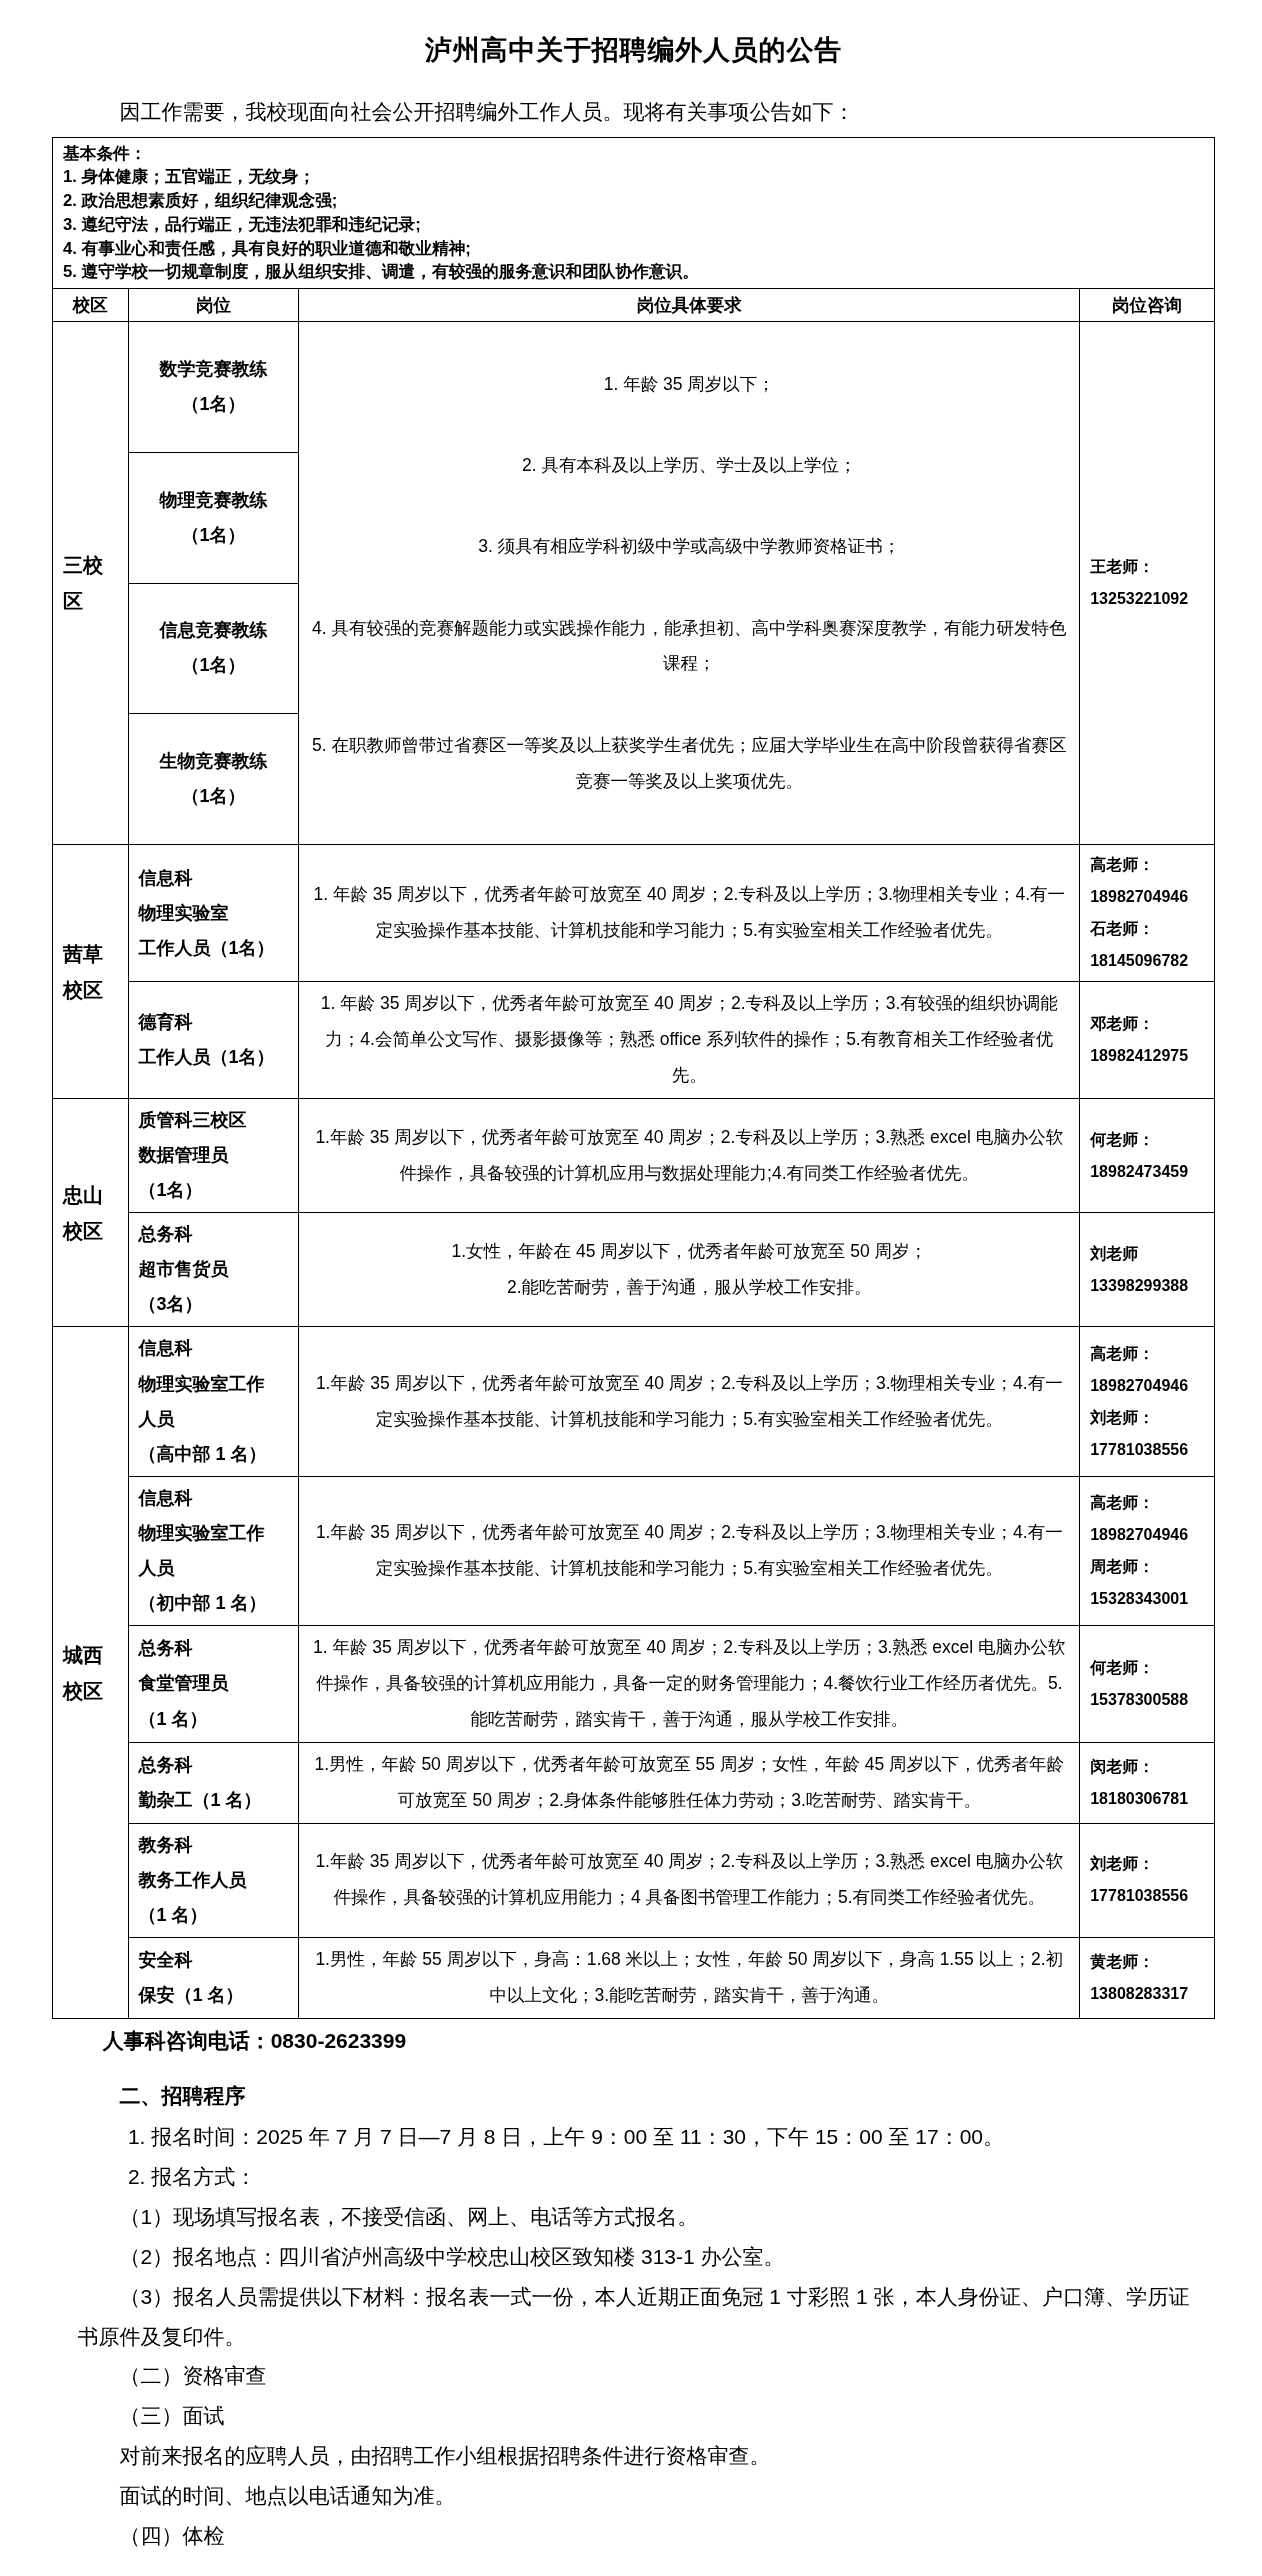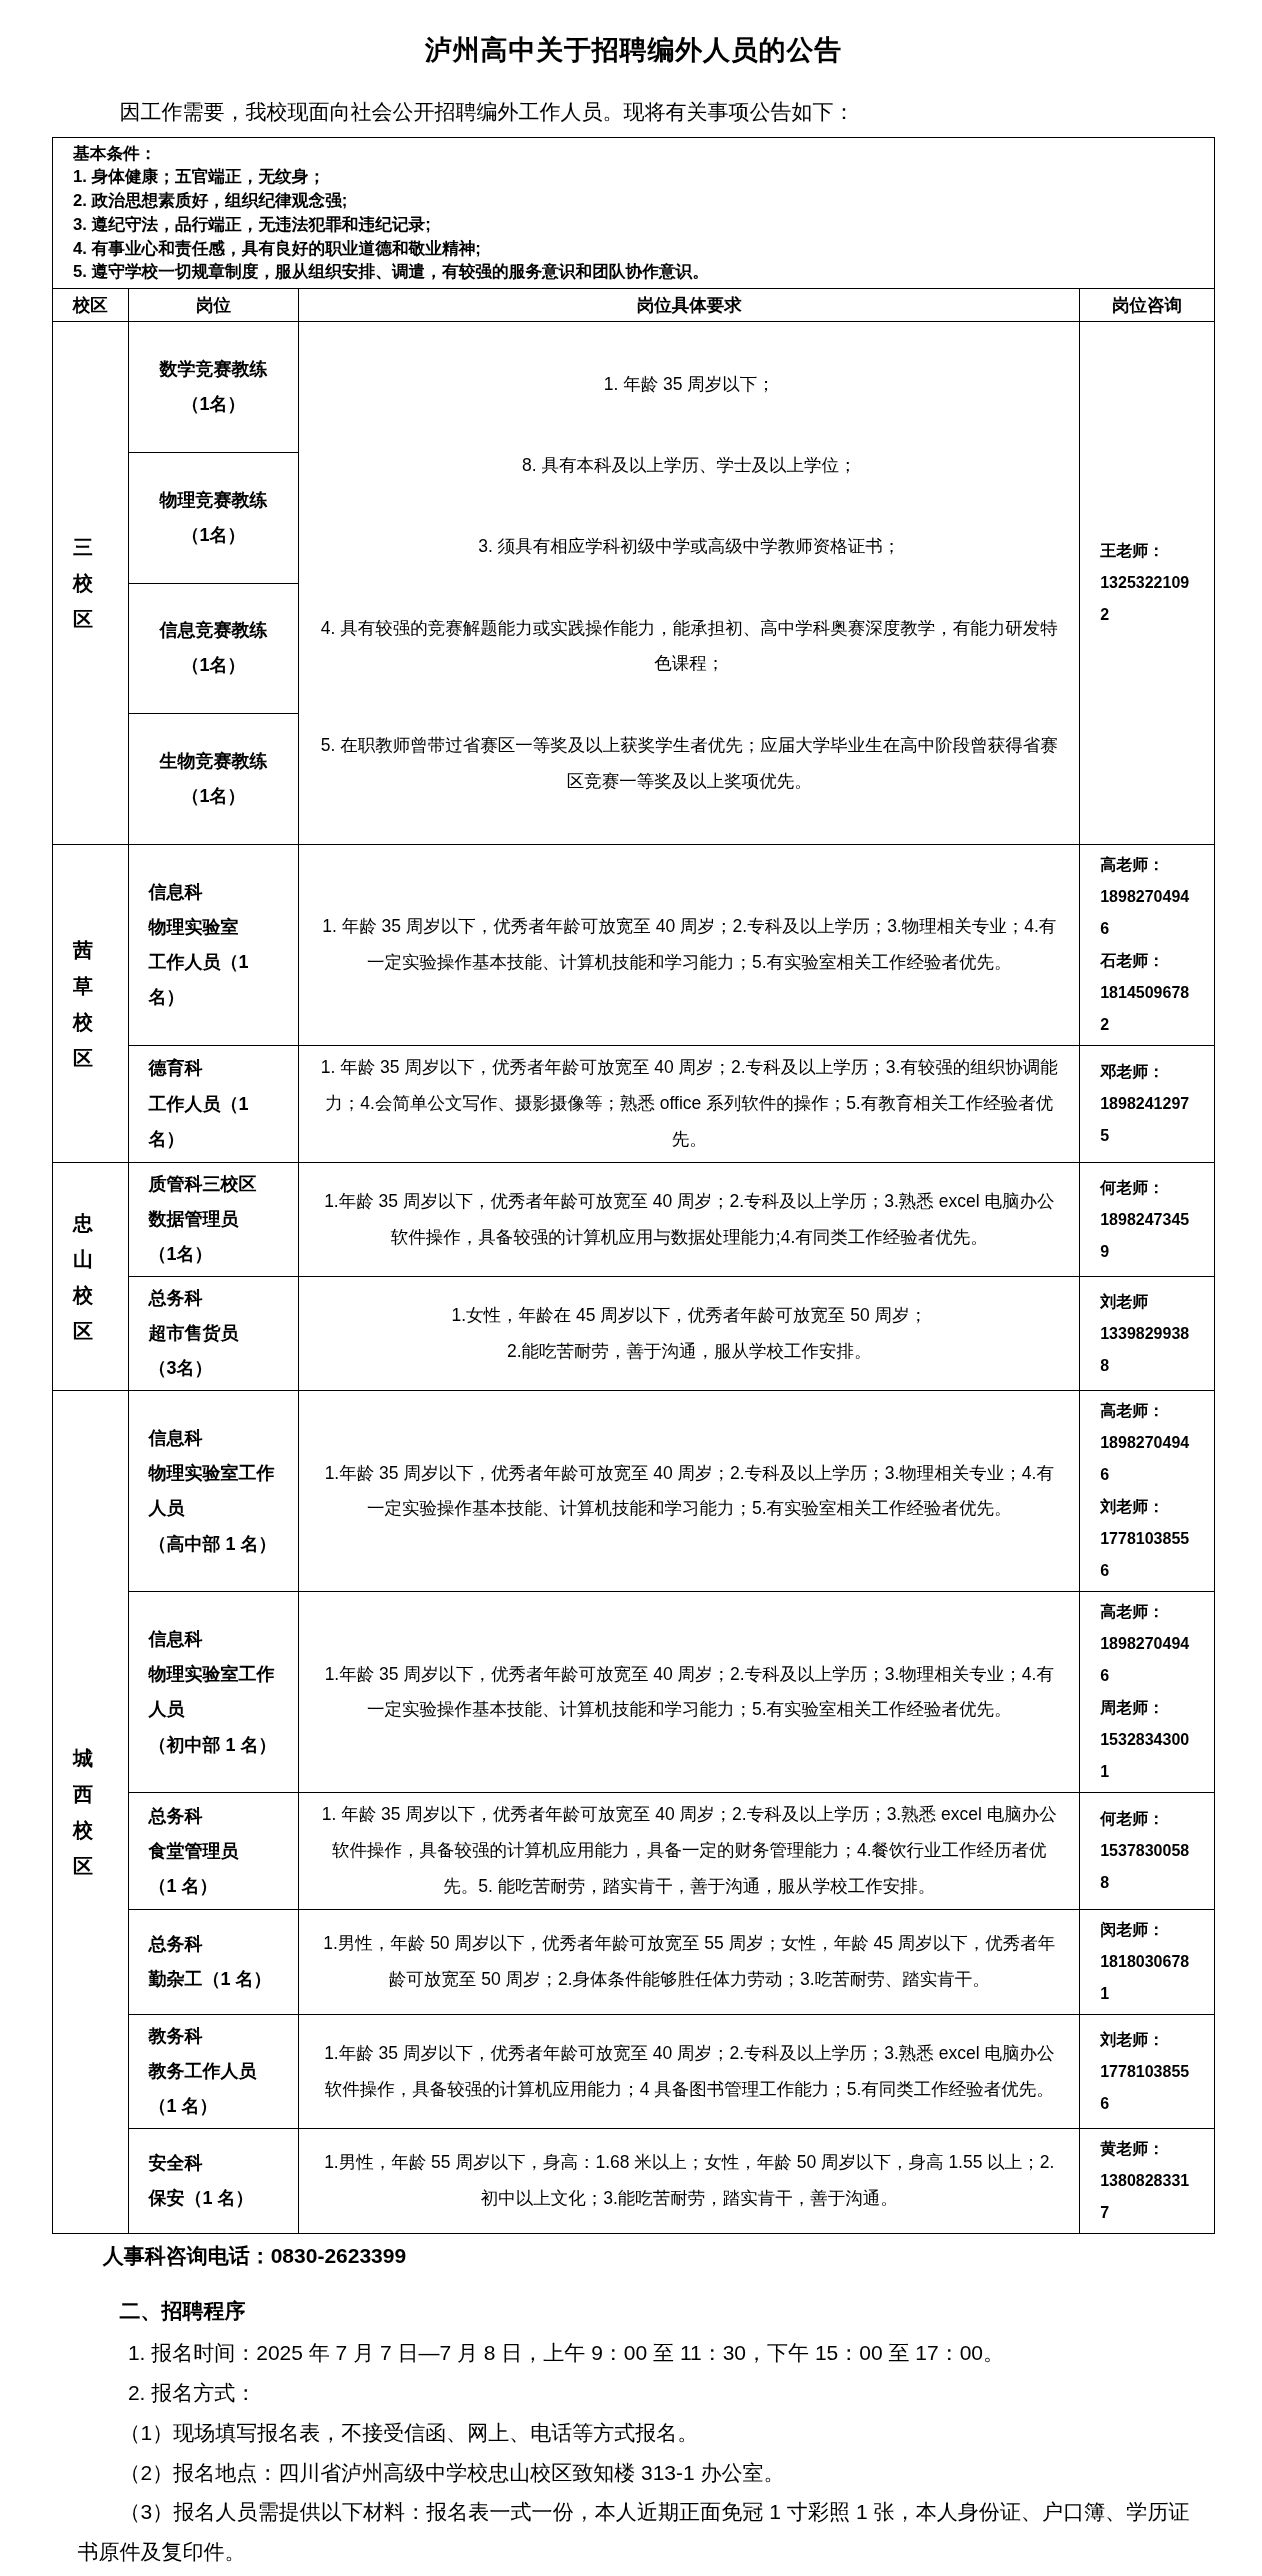--- a/index.html
+++ b/index.html
@@ -42,21 +42,21 @@
   table.recruit {
     width: 100%;
     border-collapse: collapse;
     table-layout: fixed;
     border: 1.6px solid #000;
     margin-top: 4.8px;
   }
   table.recruit td {
     border: 0.8px solid #000;
     vertical-align: middle;
-    padding: 4px 20px;
+    padding: 4px 10px;
     box-sizing: border-box;
     word-break: break-word;
   }
   col.c-campus  { width: 6.5%; }
   col.c-pos     { width: 14.7%; }
   col.c-req     { width: 67.2%; }
   col.c-contact { width: 11.6%; }
 
   td.basic-cell { padding: 3.2px 8px 4.8px 8px; }
   .basic-line {
@@ -147,21 +147,21 @@
       <td>岗位咨询</td>
     </tr>
 
     <tr>
       <td rowspan="4" class="campus-cell">三校
 区</td>
       <td class="pos-cell centered">数学竞赛教练
 （1名）</td>
       <td rowspan="4" class="req-cell">
         <div class="req-item">1.  年龄 35 周岁以下；</div>
-        <div class="req-item">8.  具有本科及以上学历、学士及以上学位；</div>
+        <div class="req-item">2.  具有本科及以上学历、学士及以上学位；</div>
         <div class="req-item">3.  须具有相应学科初级中学或高级中学教师资格证书；</div>
         <div class="req-item">4. 具有较强的竞赛解题能力或实践操作能力，能承担初、高中学科奥赛深度教学，有能力研发特色课程；</div>
         <div class="req-item">5. 在职教师曾带过省赛区一等奖及以上获奖学生者优先；应届大学毕业生在高中阶段曾获得省赛区竞赛一等奖及以上奖项优先。</div>
       </td>
       <td rowspan="4" class="contact-cell">王老师：
 13253221092</td>
     </tr>
     <tr>
       <td class="pos-cell centered">物理竞赛教练
 （1名）</td>

